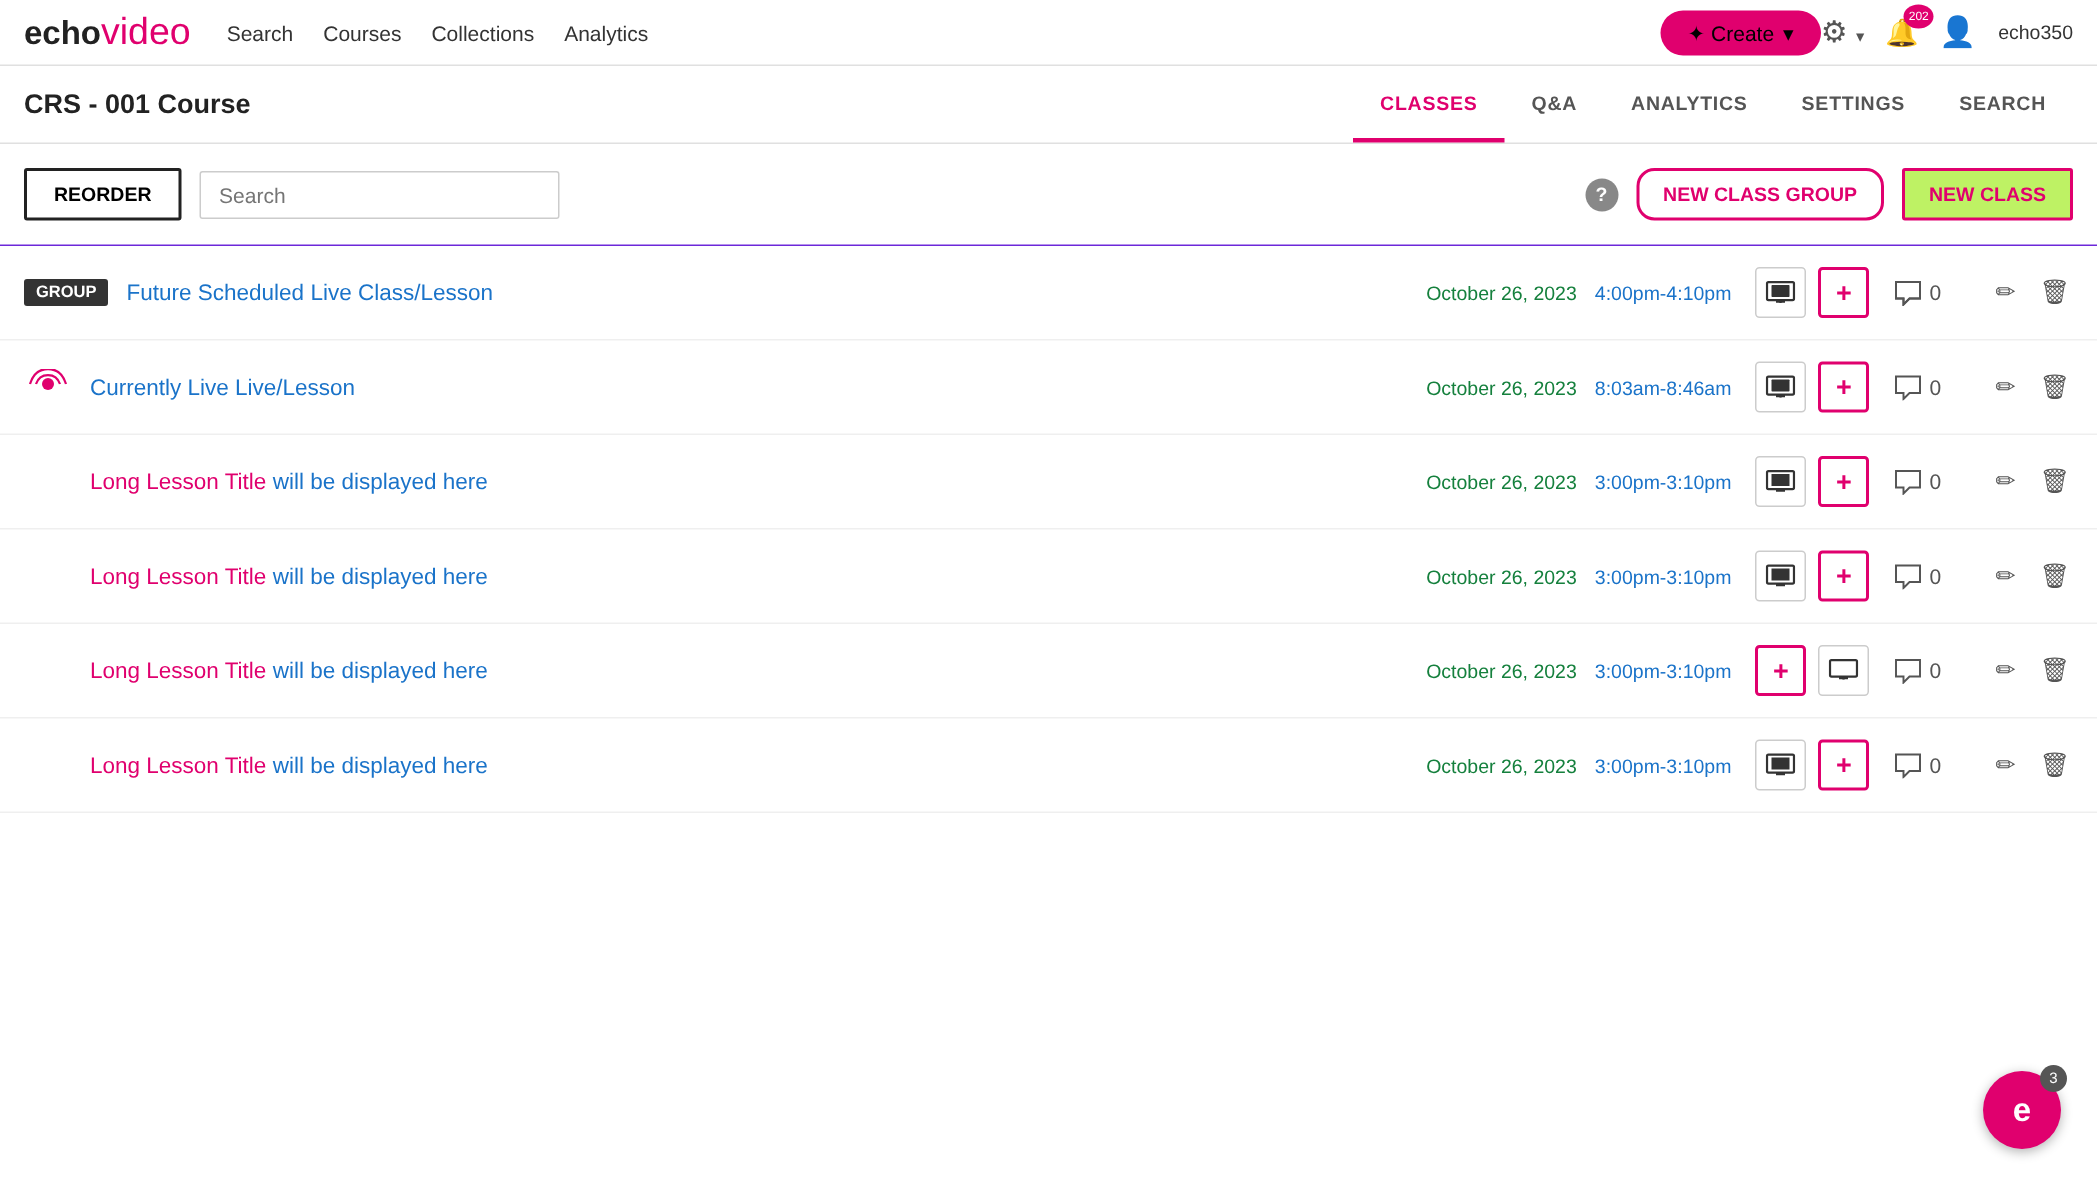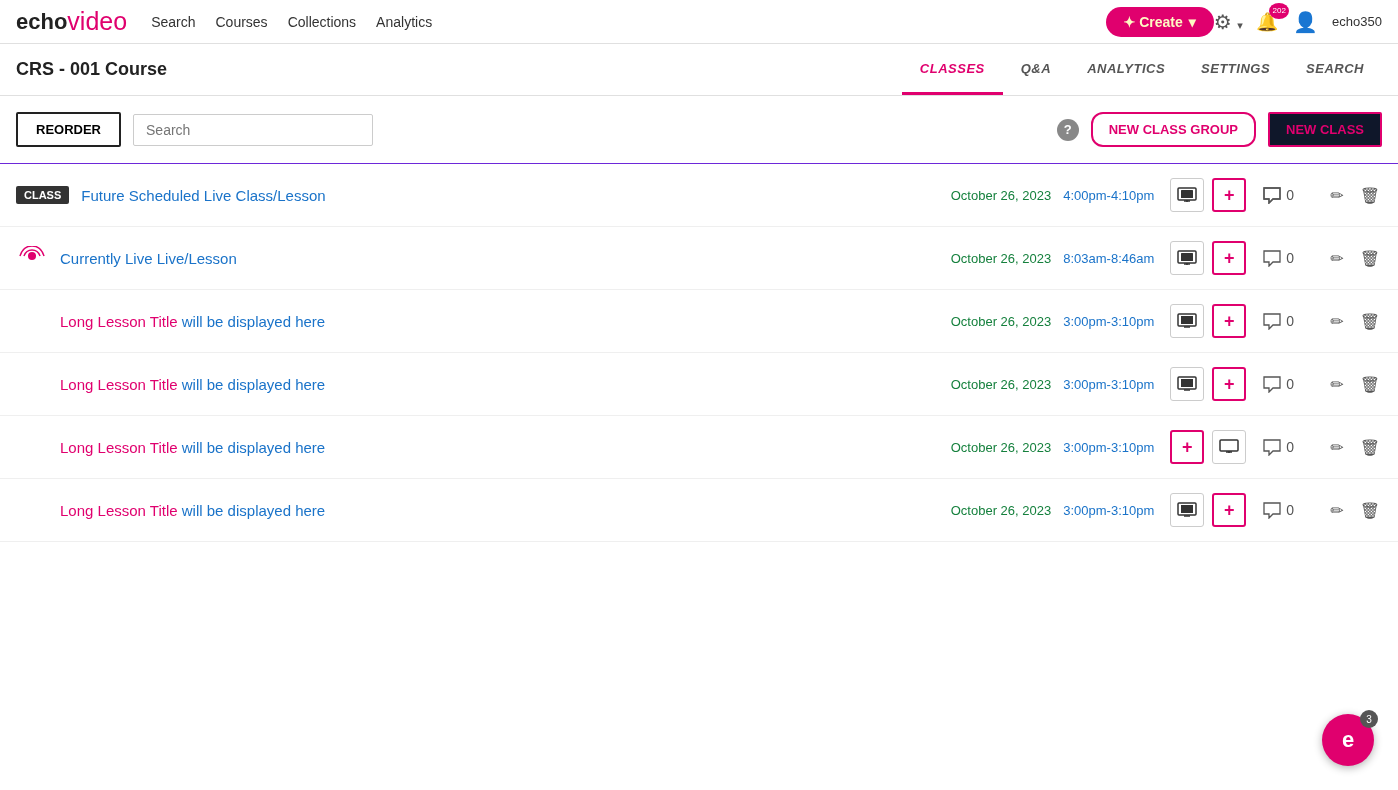--- a/index.html
+++ b/index.html
@@ -10,41 +10,41 @@
       display: flex; align-items: center; height: 44px;
       padding: 0 16px; border-bottom: 1px solid #e0e0e0;
       background: #fff;
     }
     .logo { display: flex; align-items: center; margin-right: 24px; }
     .logo-echo { color: #222; font-size: 22px; font-weight: bold; }
     .logo-video { color: #e0006e; font-size: 25px; font-weight: normal; }
     .nav-links { display: flex; gap: 20px; flex: 1; }
     .nav-link { color: #333; text-decoration: none; font-size: 14px; cursor: pointer; }
     .create-btn {
-      background: #e0006e; color: #fef9c3; border: none; border-radius: 20px;
-      padding: 7px 18px; font-size: 14px; font-weight: bold; cursor: pointer;
+      background: #e0006e; color: #000000; border: none; border-radius: 20px;
+      padding: 7px 18px; font-size: 14px; font-weight: normal; cursor: pointer;
       display: flex; align-items: center; gap: 6px;
     }
     .nav-right { display: flex; align-items: center; gap: 14px; margin-left: auto; }
     .nav-icon { cursor: pointer; color: #555; font-size: 18px; position: relative; }
     .notification-badge {
       position: absolute; top: -6px; right: -6px;
       background: #e0006e; color: #fff; border-radius: 50%;
       font-size: 9px; width: 16px; height: 16px;
       display: flex; align-items: center; justify-content: center;
     }
     .echo350-label { font-size: 13px; color: #333; }
 
     
     .course-header {
       display: flex; align-items: center; justify-content: space-between;
       padding: 0 16px; height: 52px; border-bottom: 1px solid #e0e0e0; background: #fff; gap: 36px;
     }
     .course-title { font-size: 18px; font-weight: 600; color: #222; }
-    .course-tabs { display: flex; gap: 0; font-style: italic; }
+    .course-tabs { display: flex; gap: 0; }
     .course-tab {
       padding: 16px 18px; font-size: 13px; font-weight: 600; color: #555;
       cursor: pointer; border-bottom: 3px solid transparent; letter-spacing: 0.5px;
       text-transform: uppercase;
     }
     .course-tab.active { color: #e0006e; border-bottom: 3px solid #e0006e; }
 
     
     .toolbar {
       display: flex; align-items: center; padding: 16px;
@@ -63,21 +63,21 @@
       width: 22px; height: 22px; border-radius: 50%; background: #888; color: #fff;
       display: flex; align-items: center; justify-content: center; font-size: 13px;
       font-weight: bold; cursor: pointer; margin-left: auto;
     }
     .new-class-group-btn {
       border: 2px solid #e0006e; color: #e0006e; background: #fff;
       padding: 8px 16px; font-size: 13px; font-weight: bold; cursor: pointer;
       border-radius: 12px;
     }
     .new-class-btn {
-      border: 2px solid #e0006e; color: #e0006e; background: #0f172a;
+      border: 2px solid #e0006e; color: #e0006e; background: #bef264;
       padding: 8px 16px; font-size: 13px; font-weight: bold; cursor: pointer;
       border-radius: 2px;
     }
 
     
     .class-list { padding: 0; }
     .class-row {
       display: flex; align-items: center; padding: 14px 16px;
       border-bottom: 1px solid #efefef; min-height: 60px;
     }
@@ -170,21 +170,21 @@
   <button class="reorder-btn">REORDER</button>
   <input class="search-input" type="text" placeholder="Search" style="">
   <div class="help-icon">?</div>
   <button class="new-class-group-btn">NEW CLASS GROUP</button>
   <button class="new-class-btn">NEW CLASS</button>
 </div>
 
 <div class="class-list">
 
   <div class="class-row">
-    <span class="live-badge">CLASS</span>
+    <span class="live-badge">GROUP</span>
     <span class="class-title">Future Scheduled Live Class/Lesson</span>
     <span class="class-date">October 26, 2023</span>
     <span class="class-time">4:00pm-4:10pm</span>
     <div class="action-icons">
       <div class="icon-btn" title="Capture">
         <svg width="20" height="16" viewBox="0 0 20 16" fill="none" xmlns="http://www.w3.org/2000/svg">
           <rect x="1" y="1" width="18" height="12" rx="1" stroke="#333" stroke-width="1.5" fill="none"></rect>
           <line x1="7" y1="14" x2="13" y2="14" stroke="#333" stroke-width="1.5"></line>
           <line x1="10" y1="13" x2="10" y2="15" stroke="#333" stroke-width="1.5"></line>
           <rect x="4" y="3" width="12" height="8" rx="0.5" fill="#333"></rect>

